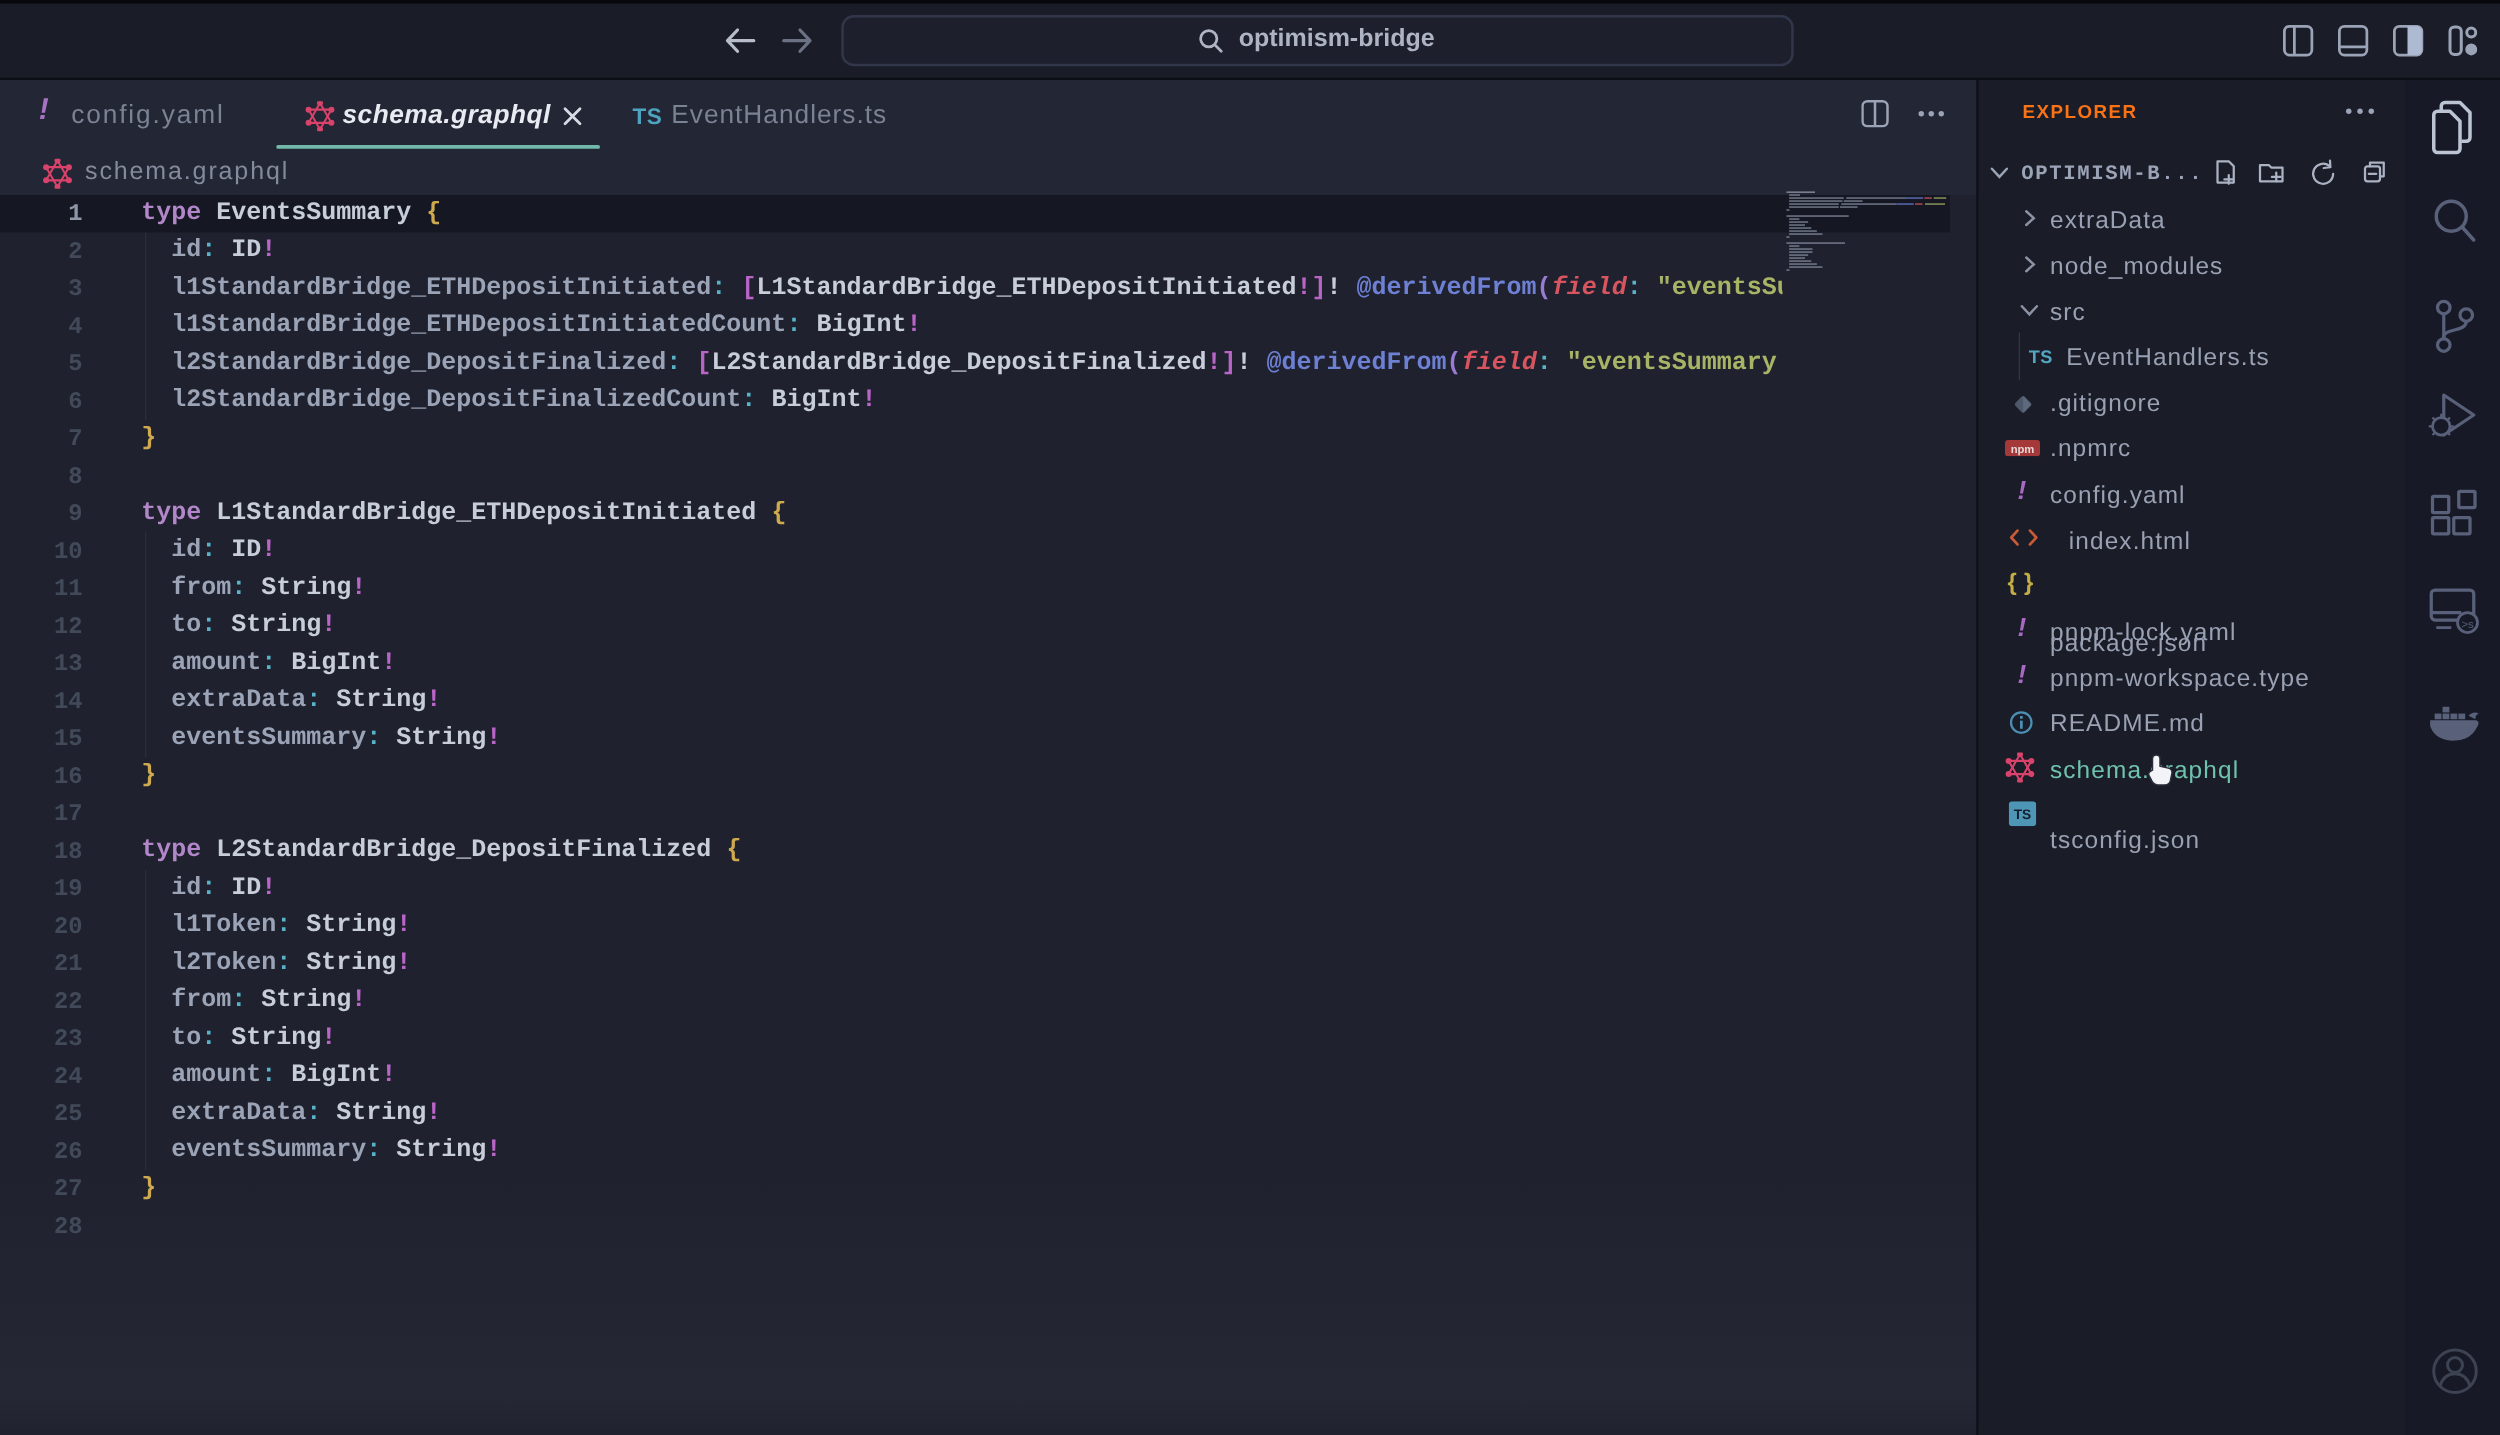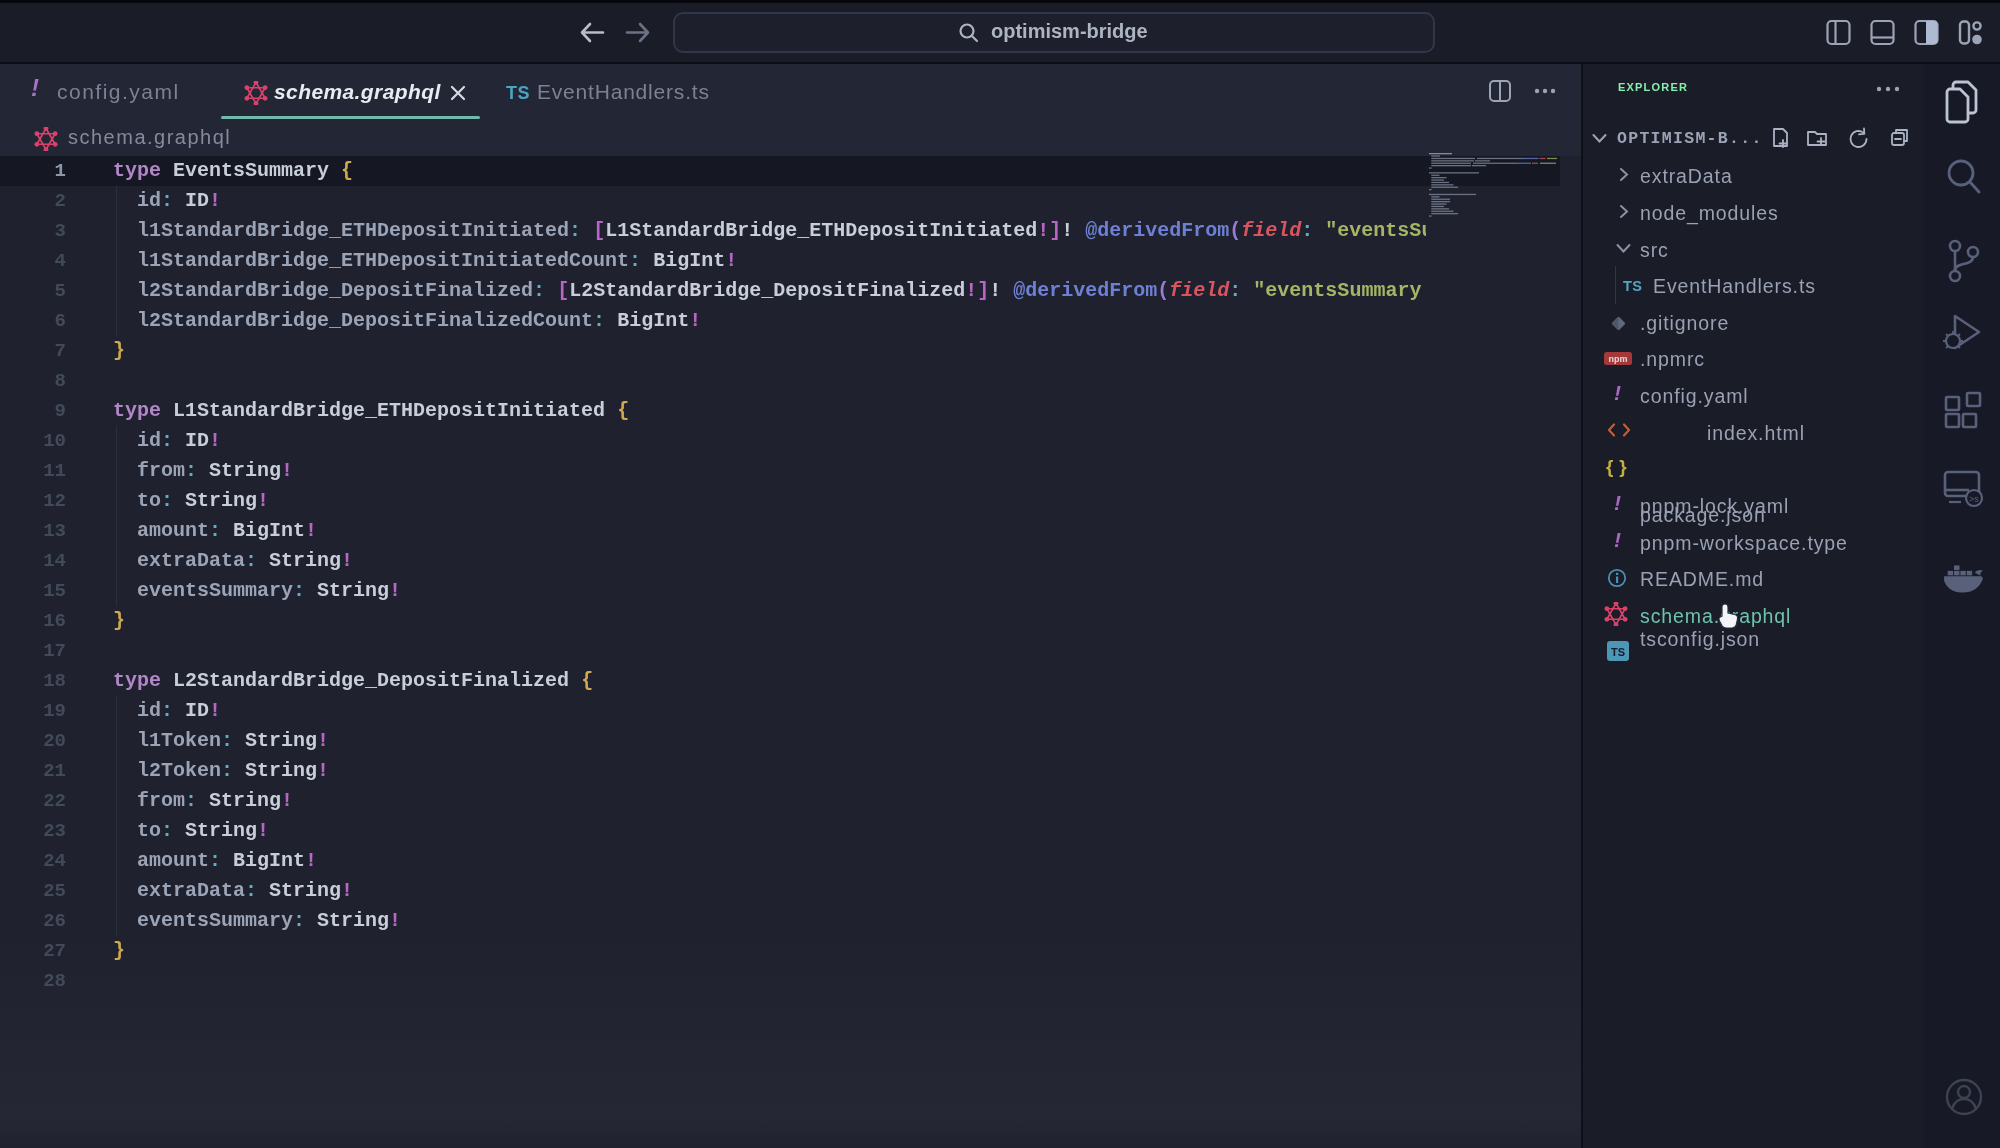--- a/index.html
+++ b/index.html
@@ -228,21 +228,21 @@
         <rect x="2.3" y="60.0" width="26.7" height="1.3"></rect>
         <rect x="0" y="62.4" width="2.6" height="1.3"></rect>
       </g>
     </svg>
   </div>
 
   <div class="abs" id="sbborder"></div>
   <div class="abs" id="sidebar"></div>
   <div class="abs" id="activity"></div>
 
-  <div class="abs" style="left:1618px;top:81px;font-size:11px;font-weight:700;letter-spacing:1.2px;color:#86efac;text-align:right;">EXPLORER</div>
+  <div class="abs" style="left:1618px;top:81px;font-size:15px;font-weight:700;letter-spacing:1.2px;color:#f97316;text-align:right;">EXPLORER</div>
   <svg class="abs" style="left:1874px;top:84px" width="30" height="10" viewBox="0 0 30 10">
     <g fill="#9ba3b6">
         <circle cx="5" cy="5" r="2.2"></circle>
         <circle cx="14" cy="5" r="2.2"></circle>
         <circle cx="23" cy="5" r="2.2"></circle>
       </g>
   </svg>
 
   <svg class="abs" style="left:1592px;top:133px" width="15" height="11" viewBox="0 0 15 11">
     <path d="M1.5 2 L7.5 8.5 L13.5 2" stroke="#9ba3b6" stroke-width="2" fill="none" stroke-linecap="round"></path>
@@ -292,21 +292,21 @@
 
   <div class="abs" style="left:1614px;top:381px;font-size:21px;font-weight:700;font-style:italic;color:#a968c4;">!</div>
   <div class="abs exp" style="left:1640px;top:385px;">config.yaml</div>
 
   <svg class="abs" style="left:1607px;top:422px" width="24" height="16" viewBox="0 0 24 16">
     <g stroke="#c75b35" stroke-width="2.2" fill="none" stroke-linecap="round" stroke-linejoin="round">
       <path d="M7 2.5 L2 8 L7 13.5"></path>
         <path d="M17 2.5 L22 8 L17 13.5"></path>
     </g>
   </svg>
-  <div class="abs exp" style="left:1707px;top:422px;">index.html</div>
+  <div class="abs exp" style="left:1655px;top:422px;">index.html</div>
 
   <div class="abs" style="left:1606px;top:456px;font-size:19px;font-weight:700;color:#c2ae45;letter-spacing:1px;">{ }</div>
   <div class="abs exp" style="left:1640px;top:458px;margin-top:46px;">package.json</div>
 
   <div class="abs" style="left:1614px;top:491px;font-size:21px;font-weight:700;font-style:italic;color:#a968c4;">!</div>
   <div class="abs exp" style="left:1640px;top:495px;">pnpm-lock.yaml</div>
 
   <div class="abs" style="left:1614px;top:528px;font-size:21px;font-weight:700;font-style:italic;color:#a968c4;">!</div>
   <div class="abs exp" style="left:1640px;top:532px;">pnpm-workspace.type</div>
 
@@ -333,21 +333,21 @@
   </svg>
   <div class="abs exp" style="left:1640px;top:605px;color:#6fc3ae;">schema.graphql</div>
   <svg class="abs" style="left:1718px;top:602px" width="22" height="28" viewBox="0 0 22 28">
     <path d="M7 2 c1.8 0 3 1.2 3 3 v6 l6.5 1.5 c2.5 0.6 3.5 2 3 4.5 l-1.2 5.5 c-0.5 2 -2 3.5 -4.5 3.5 h-5.5 c-1.8 0 -3.2 -0.8 -4.2 -2.2 L1.5 19 c-1 -1.6 -0.6 -3.2 0.8 -4 l1.7 -0.9 V5 c0 -1.8 1.2 -3 3 -3 z" fill="#f2f4f8" stroke="#2a2d3a" stroke-width="1.2"></path>
   </svg>
 
   <svg class="abs" style="left:1607px;top:641px" width="22" height="20" viewBox="0 0 22 20">
     <rect x="0" y="0" width="22" height="20" rx="3" fill="#4e96b5"></rect>
     <text x="11" y="14.5" font-size="11" font-weight="bold" fill="#141d2b" text-anchor="middle" font-family="Liberation Sans,sans-serif">TS</text>
   </svg>
-  <div class="abs exp" style="left:1640px;top:628px;">tsconfig.json</div>
+  <div class="abs exp" style="left:1640px;top:661px;">tsconfig.json</div>
 
   <svg class="abs" style="left:1941px;top:79px" width="44" height="48" viewBox="0 0 44 48">
     <g stroke="#bcc4d4" stroke-width="2.8" fill="none" stroke-linejoin="round">
       <path d="M12 10 V6 a3 3 0 0 1 3 -3 h12 l8 8 v20 a3 3 0 0 1 -3 3 h-4"></path>
       <path d="M9 10 h10 l8 8 v22 a3 3 0 0 1 -3 3 H9 a3 3 0 0 1 -3 -3 V13 a3 3 0 0 1 3 -3 z"></path>
     </g>
   </svg>
   <svg class="abs" style="left:1943px;top:156px" width="40" height="42" viewBox="0 0 40 42">
     <circle cx="18" cy="17" r="12" fill="none" stroke="#59617a" stroke-width="2.8"></circle>
     <path d="M27 26 L36 36" stroke="#59617a" stroke-width="2.8" stroke-linecap="round"></path>

